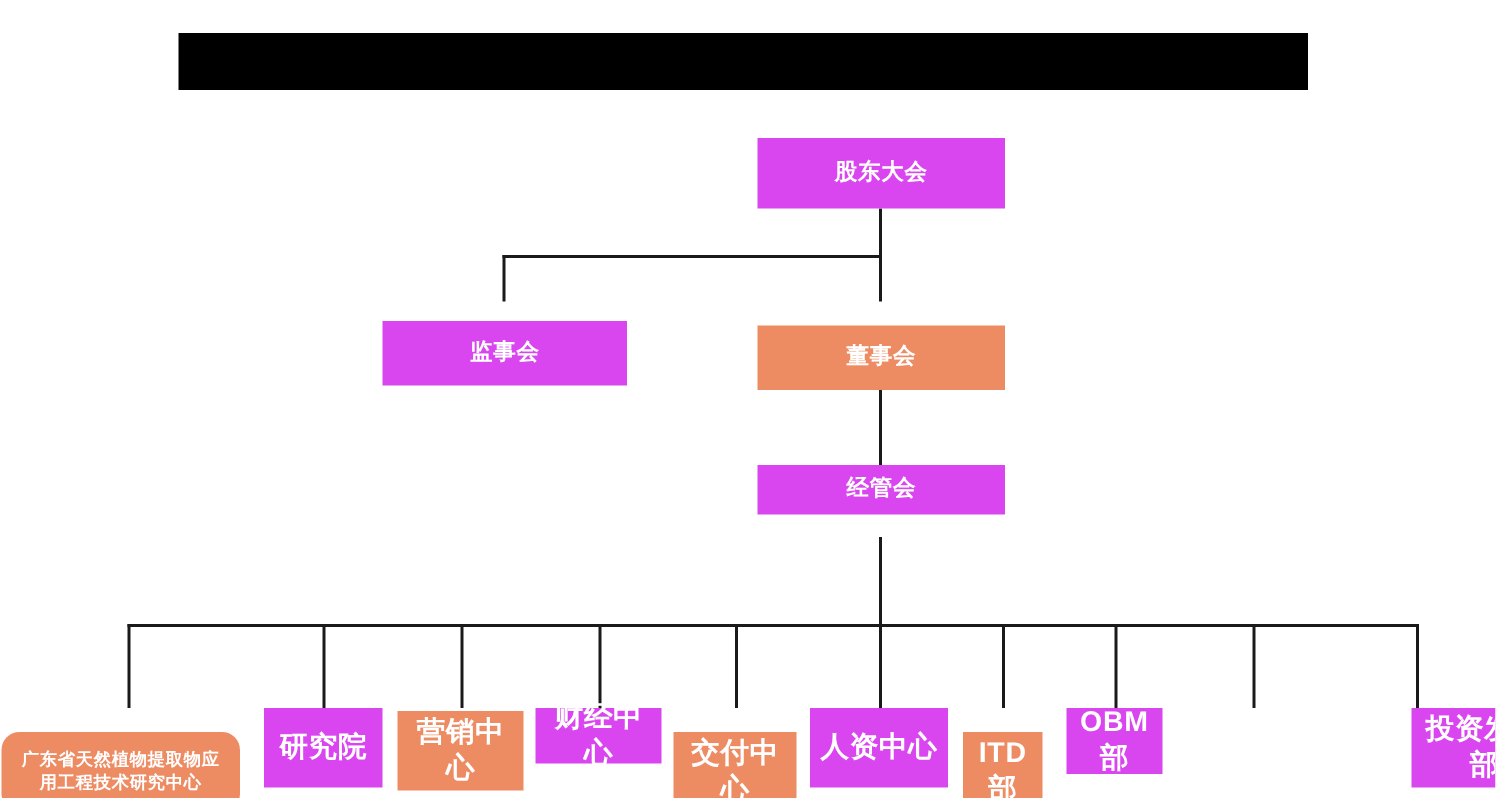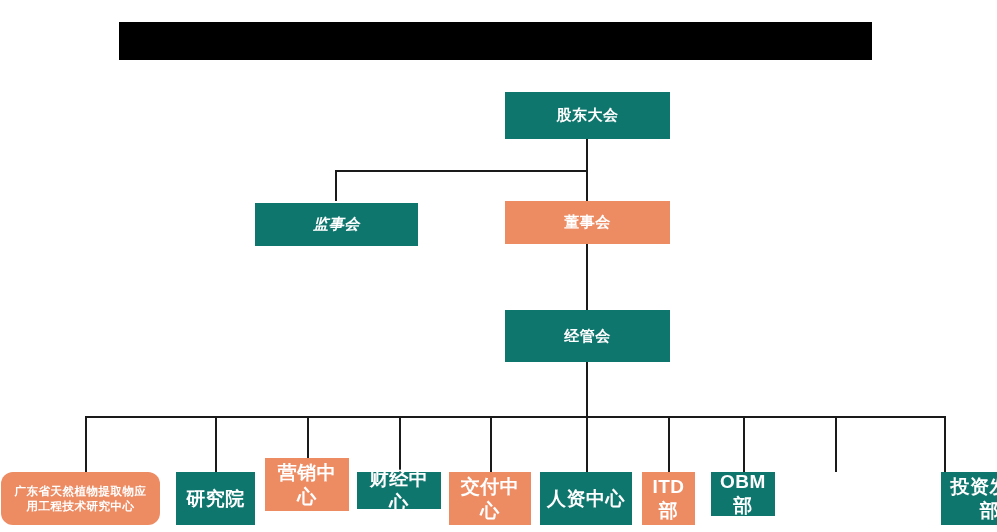--- a/index.html
+++ b/index.html
@@ -44,22 +44,22 @@
     display: flex;
     align-items: center;
     justify-content: center;
     text-align: center;
     color: #ffffff;
     font-weight: bold;
     letter-spacing: 0.5px;
     line-height: 1.25;
     z-index: 3;
   }
-  .node.dark  { background: #0f766e; }
-  .node.light { background: #ED8B63; }
+  .node.dark  { background: #d946ef; }
+  .node.light { background: #ED8B63; margin-top: 16px; }
 
   .node .lbl {
     display: block;
     padding: 0 4px;
     white-space: pre-line;
   }
 
   
   .fs15 { font-size: 15px; }
   .fs14 { font-size: 19px; }
@@ -94,29 +94,29 @@
   <div class="line v" style="left:586px; top:416px; height:56px;"></div>
   <div class="line v" style="left:668px; top:416px; height:56px;"></div>
   <div class="line v" style="left:743px; top:416px; height:56px;"></div>
   <div class="line v" style="left:835px; top:416px; height:56px;"></div>
   <div class="line v" style="left:944px; top:416px; height:56px;"></div>
 
   <div class="node dark fs15" style="left:505px; top:92px; width:165px; height:47px;">
     <span class="lbl">股东大会</span>
   </div>
 
-  <div class="node dark fs15" style="left:255px; top:203px; width:163px; height:43px;font-style:italic;">
+  <div class="node dark fs15" style="left:255px; top:214px; width:163px; height:43px;">
     <span class="lbl">监事会</span>
   </div>
 
   <div class="node light fs15" style="left:505px; top:201px; width:165px; height:43px;">
     <span class="lbl">董事会</span>
   </div>
 
-  <div class="node dark fs15" style="left:505px; top:310px; width:165px; height:52px;">
+  <div class="node dark fs15" style="left:505px; top:310px; width:165px; height:33px;">
     <span class="lbl">经管会</span>
   </div>
 
   <div class="node light fs11" style="left:1px; top:472px; width:159px; height:53px;">
     <span class="lbl">广东省天然植物提取物应
 用工程技术研究中心</span>
   </div>
 
   <div class="node dark fs14" style="left:176px; top:472px; width:79px; height:53px;">
     <span class="lbl">研究院</span>

